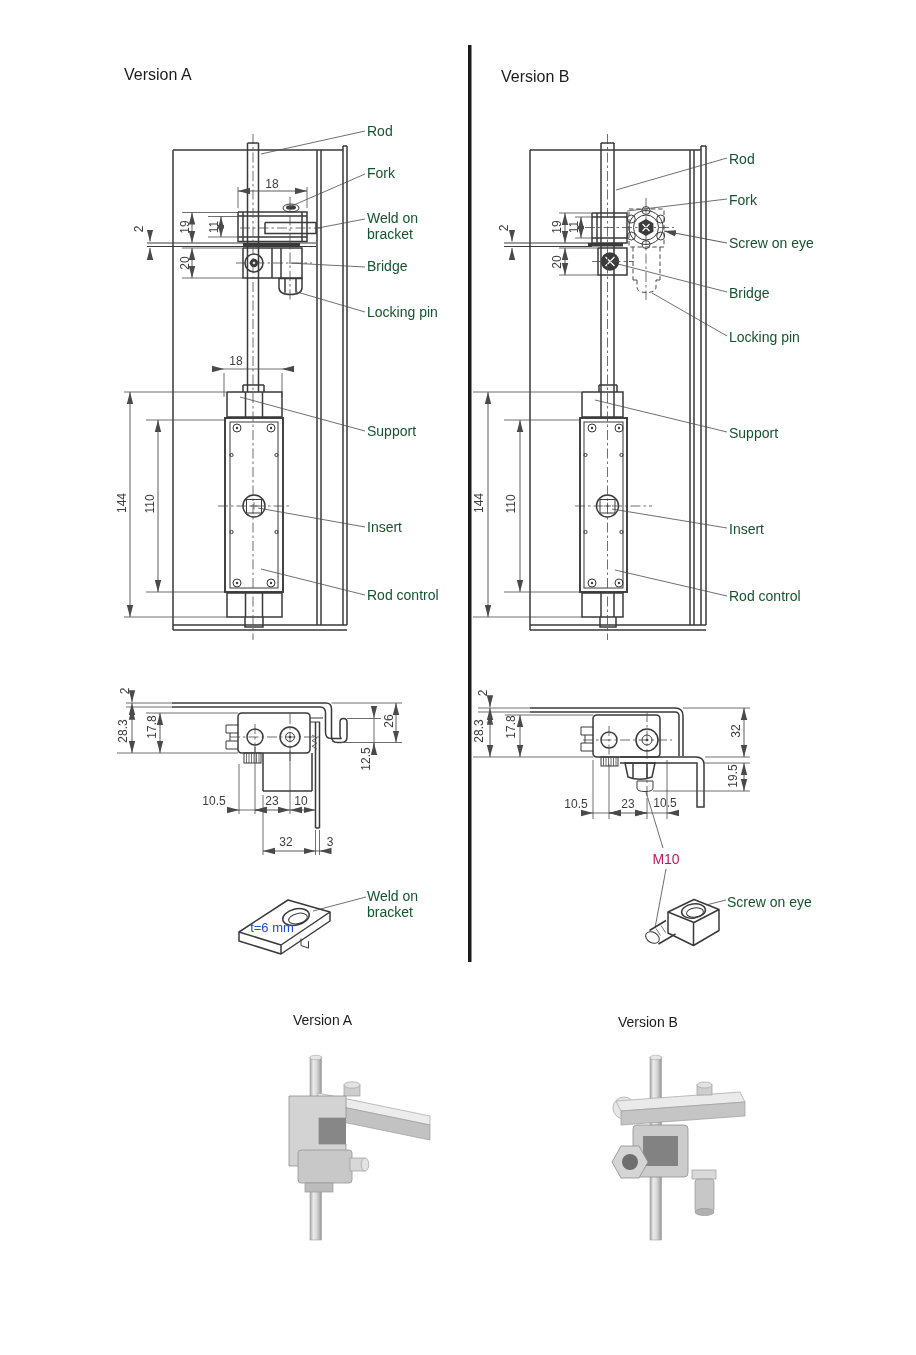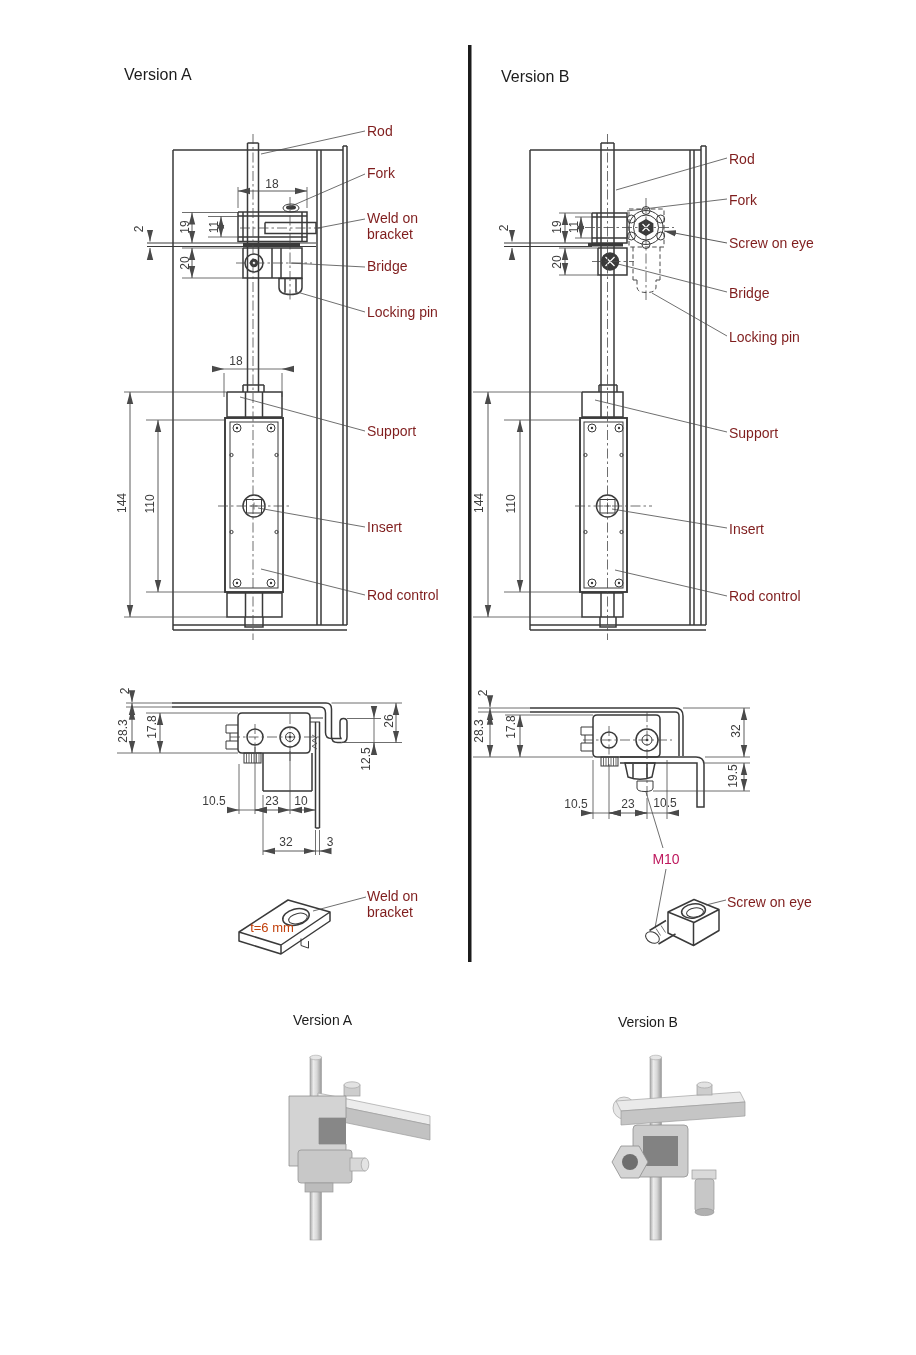--- a/index.html
+++ b/index.html
@@ -1,20 +1,20 @@
 <!DOCTYPE html>
 <html><head>
 <meta charset="utf-8">
 <style>
   html,body{margin:0;padding:0;background:#fff}
   #page{position:relative;width:916px;height:1355px;background:#ffffff;
         font-family:"Liberation Sans",sans-serif;overflow:hidden}
   #page svg.draw{position:absolute;left:0;top:0}
   .ttl{position:absolute;font-size:16px;color:#1c1c1c;white-space:nowrap}
-  .lb{position:absolute;font-size:14px;color:#7f1d1d;line-height:1.16;white-space:nowrap}
+  .lb{position:absolute;font-size:14px;color:#14532d;line-height:1.16;white-space:nowrap}
   .lb.wrap{white-space:normal;width:70px}
   .dv{position:absolute;font-size:12px;color:#3d3d3d;transform:translate(-50%,-50%);white-space:nowrap}
   .dv.r{transform:translate(-50%,-50%) rotate(-90deg)}
   .dv.big{font-size:14px;color:#be185d}
   .cap{position:absolute;font-size:14px;color:#1c1c1c;white-space:nowrap}
   
   .o{fill:none;stroke:#3a3a3a;stroke-width:1.5}
   .ob{fill:none;stroke:#3a3a3a;stroke-width:1.9}
   .o2{fill:none;stroke:#3a3a3a;stroke-width:1}
   .t{fill:none;stroke:#4a4a4a;stroke-width:0.8}
@@ -313,21 +313,21 @@
   <div class="dv r" style="left:152px;top:727px">17.8</div>
   <div class="dv r" style="left:389px;top:721px">26</div>
   <div class="dv r" style="left:366px;top:759px">12.5</div>
   <div class="dv" style="left:214px;top:801px">10.5</div>
   <div class="dv" style="left:272px;top:801px">23</div>
   <div class="dv" style="left:301px;top:801px">10</div>
   <div class="dv" style="left:286px;top:842px">32</div>
   <div class="dv" style="left:330px;top:842px">3</div>
 
   <div class="lb wrap" style="left:367px;top:888px">Weld on bracket</div>
-  <div class="dv" style="left:272px;top:927px;font-size:13px;color:#c2410c">t=6 mm</div>
+  <div class="dv" style="left:272px;top:927px;font-size:13px;color:#1d4ed8">t=6 mm</div>
   <div class="cap" style="left:293px;top:1012px">Version A</div>
 
   <div class="lb" style="left:729px;top:151px">Rod</div>
   <div class="lb" style="left:729px;top:192px">Fork</div>
   <div class="lb" style="left:729px;top:235px">Screw on eye</div>
   <div class="lb" style="left:729px;top:285px">Bridge</div>
   <div class="lb" style="left:729px;top:329px">Locking pin</div>
   <div class="lb" style="left:729px;top:425px">Support</div>
   <div class="lb" style="left:729px;top:521px">Insert</div>
   <div class="lb" style="left:729px;top:588px">Rod control</div>

